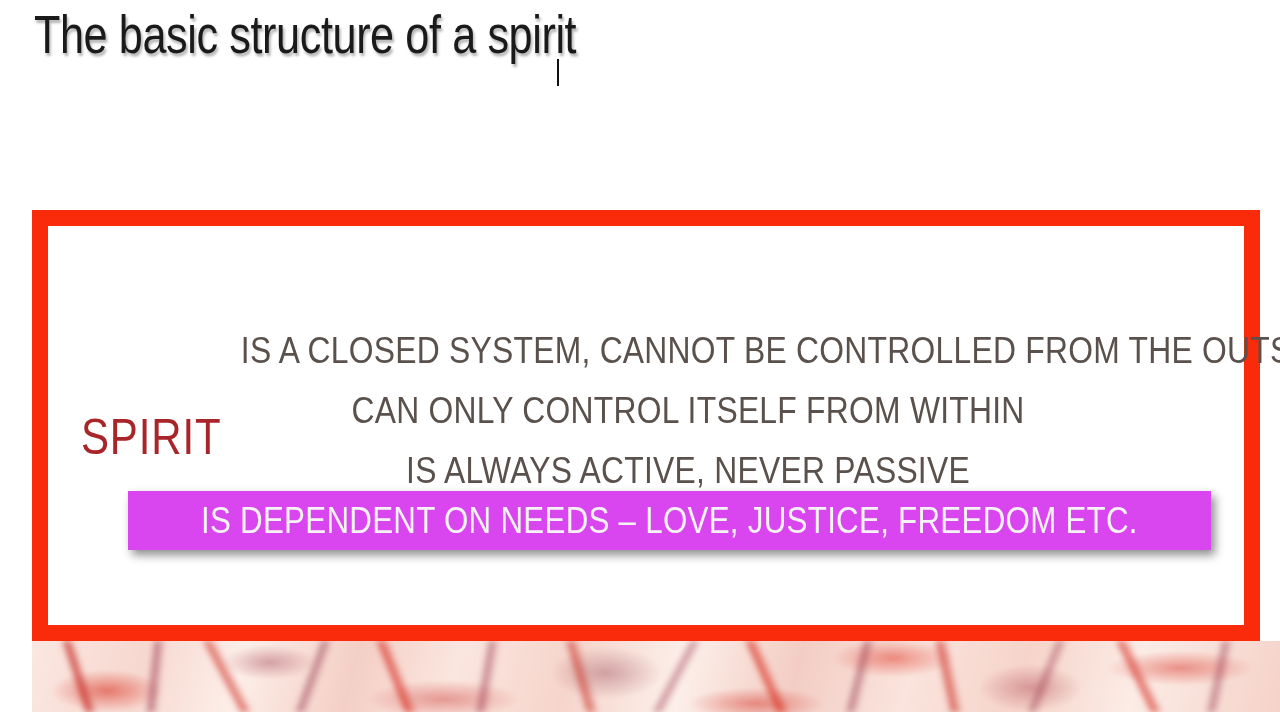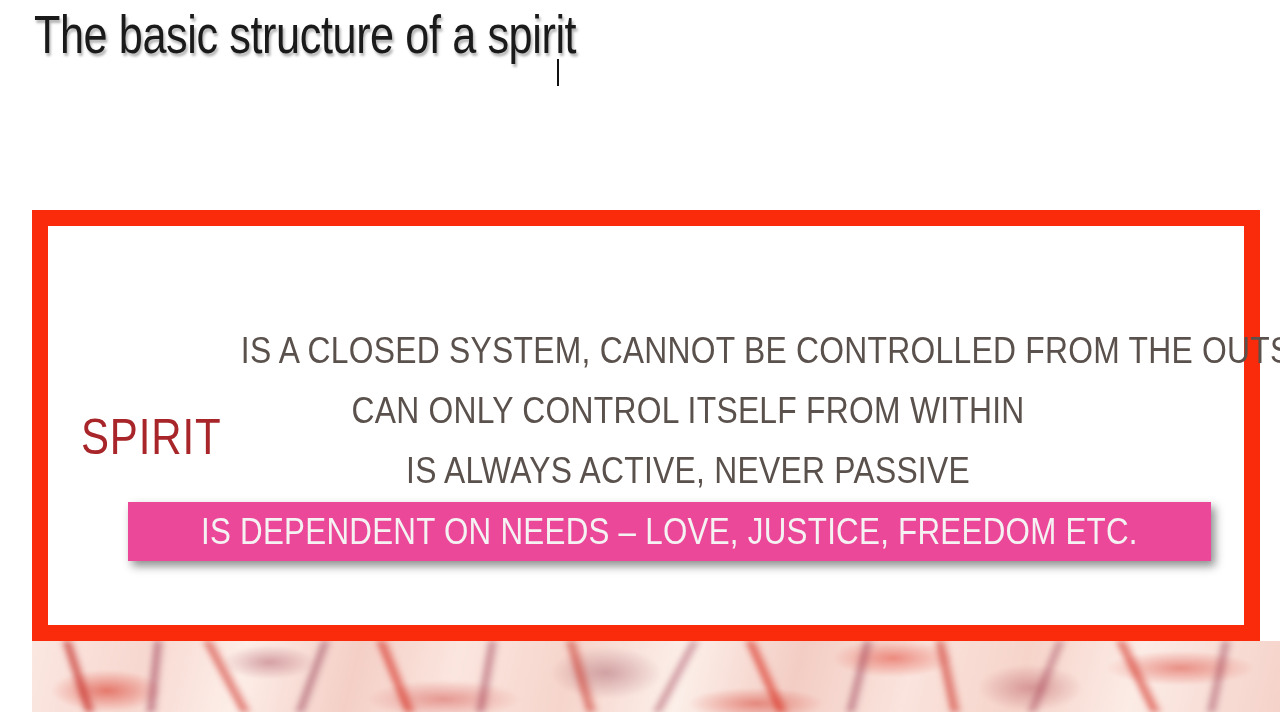--- a/index.html
+++ b/index.html
@@ -97,24 +97,24 @@
     color: #5a514c;
     letter-spacing: 0.3px;
     white-space: nowrap;
     transform: scaleX(0.86);
   }
 
   
   .banner {
     position: absolute;
     left: 80px;
-    top: 276px;
+    top: 265px;
     width: 1083px;
     height: 59px;
-    background: #ec4899;
+    background: #d946ef;
     box-shadow: 4px 5px 9px rgba(0,0,0,0.45);
     display: flex;
     align-items: center;
     justify-content: center;
   }
   .banner-text {
     font-family: "Liberation Sans Narrow", "Liberation Sans", sans-serif;
     font-size: 36px;
     line-height: 40px;
     color: #f4f2f2;

